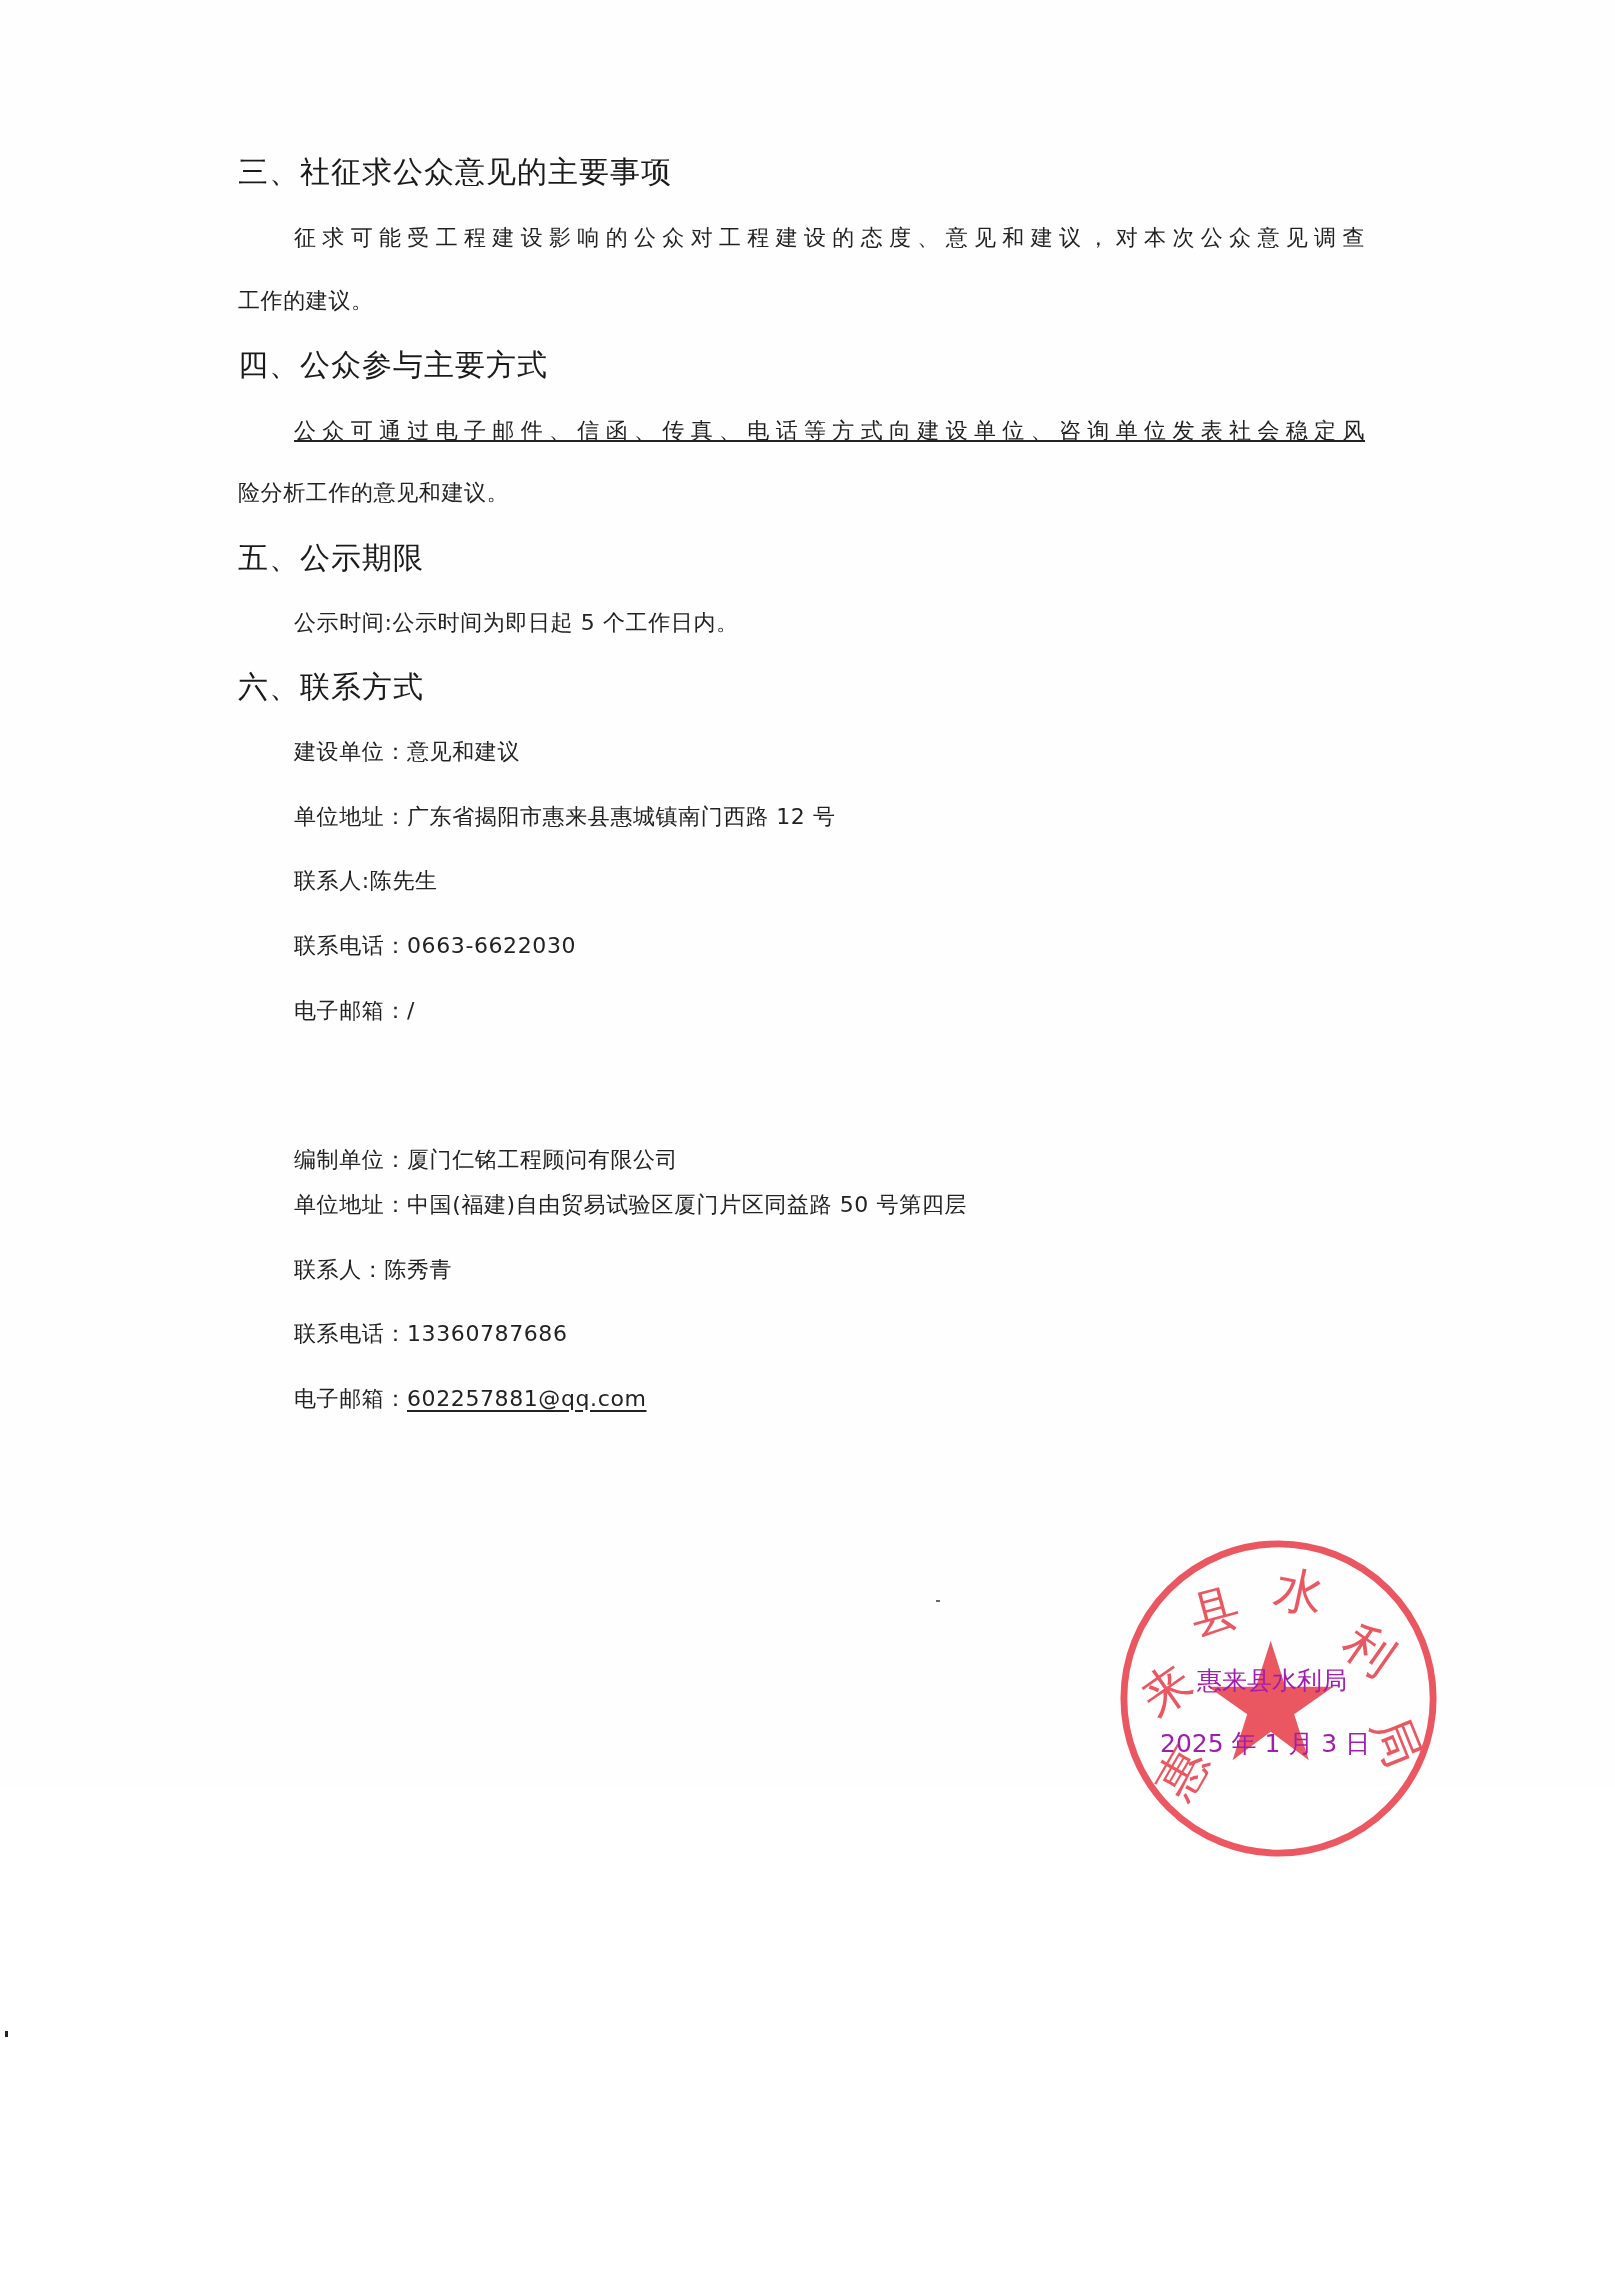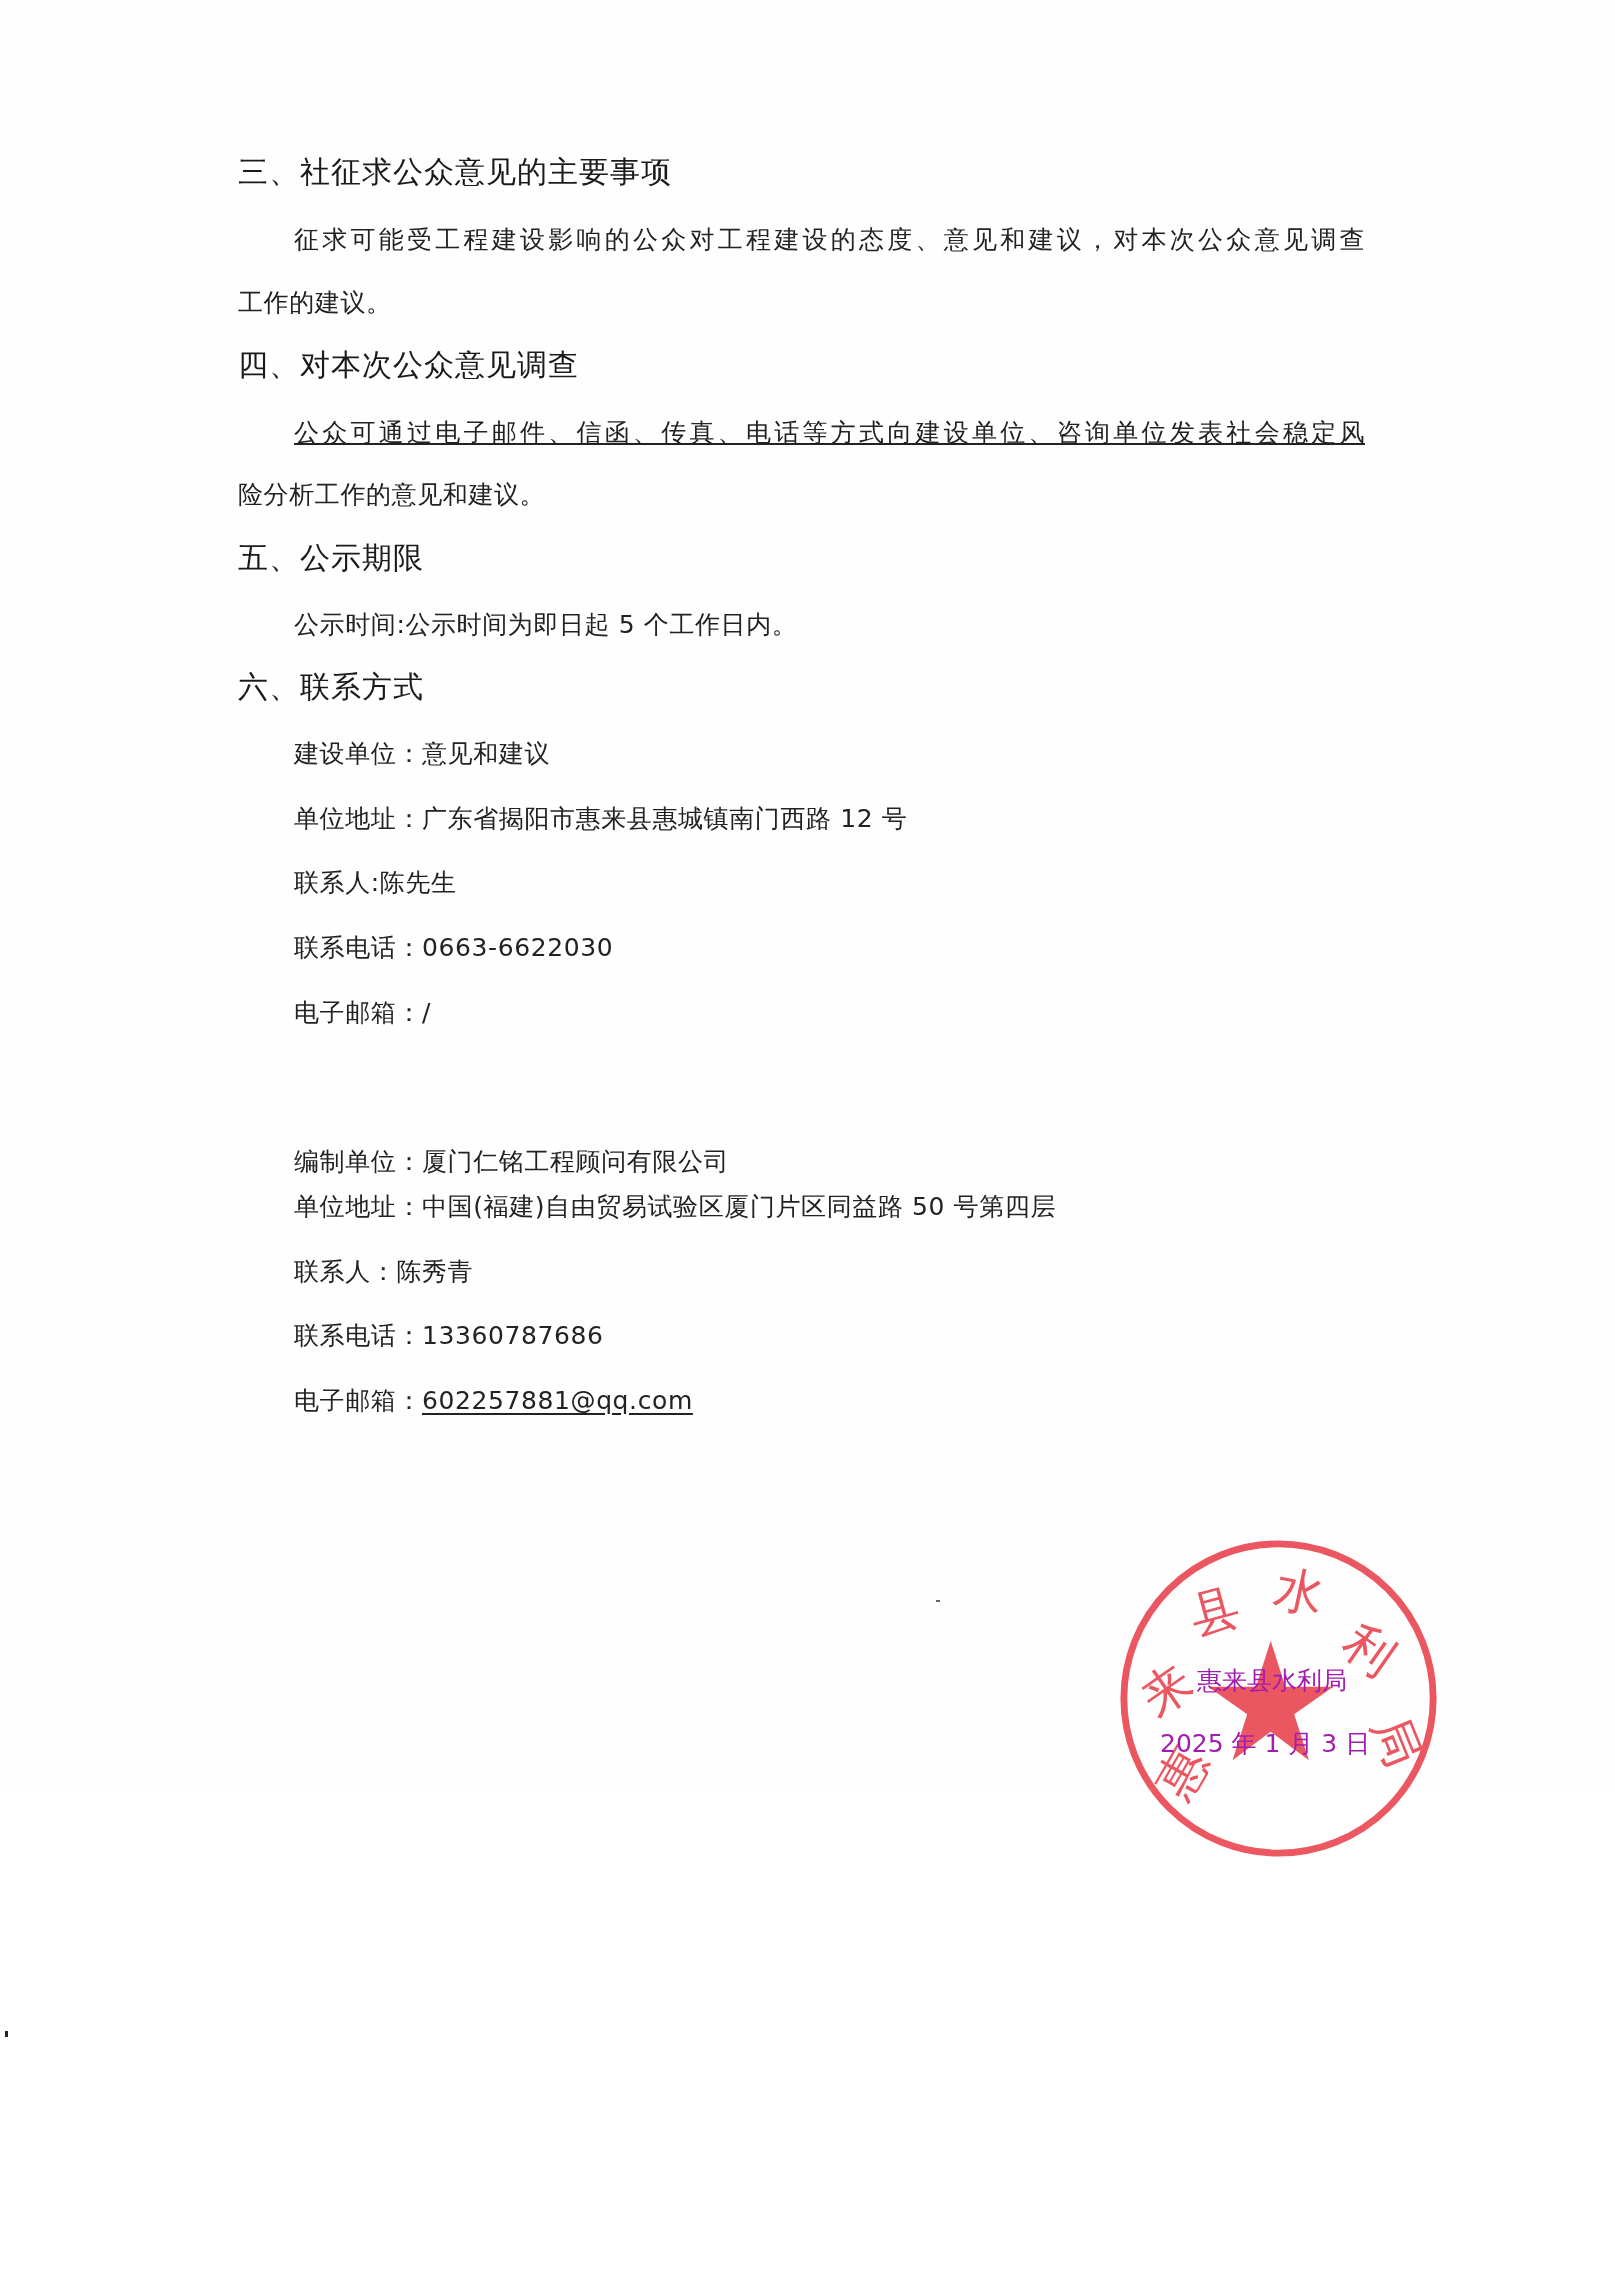--- a/index.html
+++ b/index.html
@@ -1,37 +1,37 @@
 <!DOCTYPE html>
 <html><head>
 <meta charset="utf-8">
 <style>
   html, body { margin:0; padding:0; background:#ffffff; }
   body { width:1615px; height:2290px; position:relative; overflow:hidden;
          font-family:"DejaVu Sans","Liberation Sans",sans-serif; color:#1c1c1c; }
   .page { position:absolute; left:0; top:0; width:1615px; height:1787px; background:#fefefe; }
   .h { position:absolute; left:238px; font-size:30px; font-weight:normal; letter-spacing:1px; color:#1a1a1a; white-space:nowrap; }
-  .p { position:absolute; font-size:25px; letter-spacing:0.6px; color:#222; white-space:nowrap; }
+  .p { position:absolute; font-size:22px; letter-spacing:0.6px; color:#222; white-space:nowrap; }
   .ind { left:294px; }
   .full { left:238px; }
   .email-link { text-decoration:underline; text-underline-offset:3.9px; color:#222; }
   .stamp { position:absolute; left:1118px; top:1535px; width:323px; height:327px; }
   .sig { position:absolute; font-size:25px; color:#a21caf; white-space:nowrap; }
   .speck { position:absolute; background:#222; }
 </style>
 </head>
 <body>
 
 <div class="page">
 
   <div class="h" style="top:152px;">三、社征求公众意见的主要事项</div>
   <div class="p ind" style="top:223px; width:1071px; text-align:justify; text-align-last:justify;">征求可能受工程建设影响的公众对工程建设的态度、意见和建议，对本次公众意见调查</div>
   <div class="p full" style="top:286px;">工作的建议。</div>
 
-  <div class="h" style="top:345px;">四、对本次公众意见调查</div>
+  <div class="h" style="top:345px;">四、公众参与主要方式</div>
   <div class="p ind" style="top:416px; width:1071px; text-align:justify; text-align-last:justify;text-decoration:underline;">公众可通过电子邮件、信函、传真、电话等方式向建设单位、咨询单位发表社会稳定风</div>
   <div class="p full" style="top:478px;">险分析工作的意见和建议。</div>
 
   <div class="h" style="top:538px;">五、公示期限</div>
   <div class="p ind" style="top:608px;">公示时间:公示时间为即日起 5 个工作日内。</div>
 
   <div class="h" style="top:667px;">六、联系方式</div>
 
   <div class="p ind" style="top:737px;">建设单位：意见和建议</div>
   <div class="p ind" style="top:802px;">单位地址：广东省揭阳市惠来县惠城镇南门西路 12 号</div>

